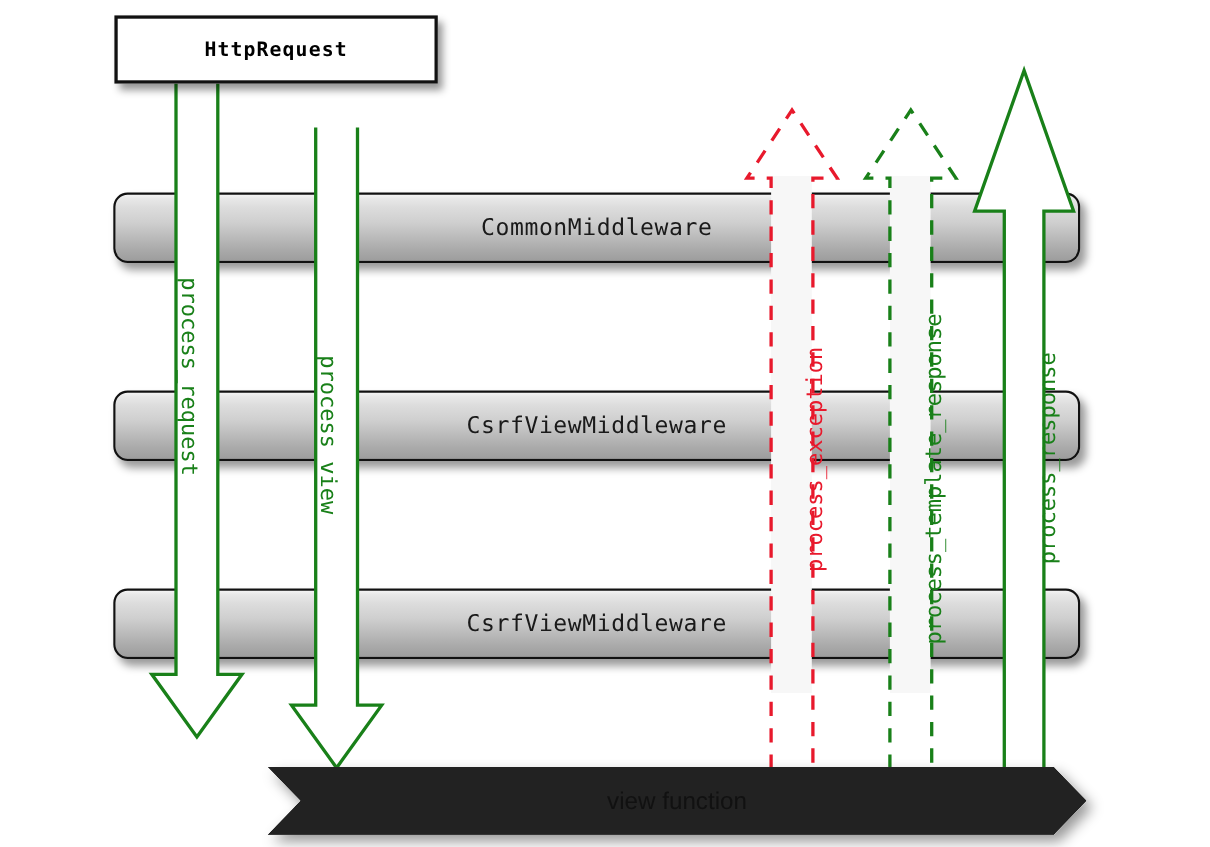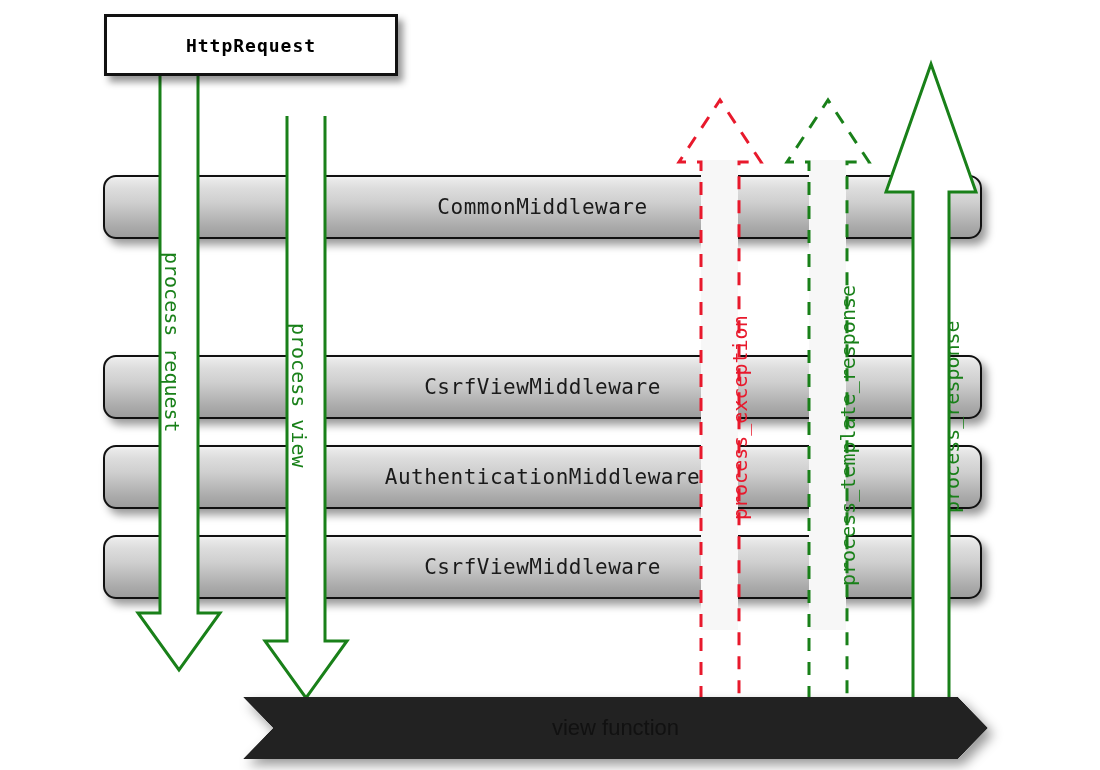--- a/index.html
+++ b/index.html
@@ -108,23 +108,20 @@
   <div class="lane" style="left:701px;top:160px;width:37px;height:470px;"></div>
   <div class="lane" style="left:809px;top:160px;width:37px;height:470px;"></div>
   <div class="lane" style="left:913px;top:160px;width:37px;height:470px;"></div>
 
   <div class="mwbar" style="top:175px;">
     <span>CommonMiddleware</span>
   </div>
   <div class="mwbar" style="top:355px;">
     <span>CsrfViewMiddleware</span>
   </div>
-  <div class="mwbar" style="top:445px;">
-    <span>AuthenticationMiddleware</span>
-  </div>
   <div class="mwbar" style="top:535px;">
     <span>CsrfViewMiddleware</span>
   </div>
 
   <div class="lane" style="left:163px;top:172px;width:31px;height:455px;"></div>
   <div class="lane" style="left:290px;top:172px;width:31px;height:455px;"></div>
   <div class="lane" style="left:704px;top:172px;width:31px;height:455px;"></div>
   <div class="lane" style="left:812px;top:172px;width:31px;height:455px;"></div>
   <div class="lane" style="left:916px;top:172px;width:31px;height:455px;"></div>
 

